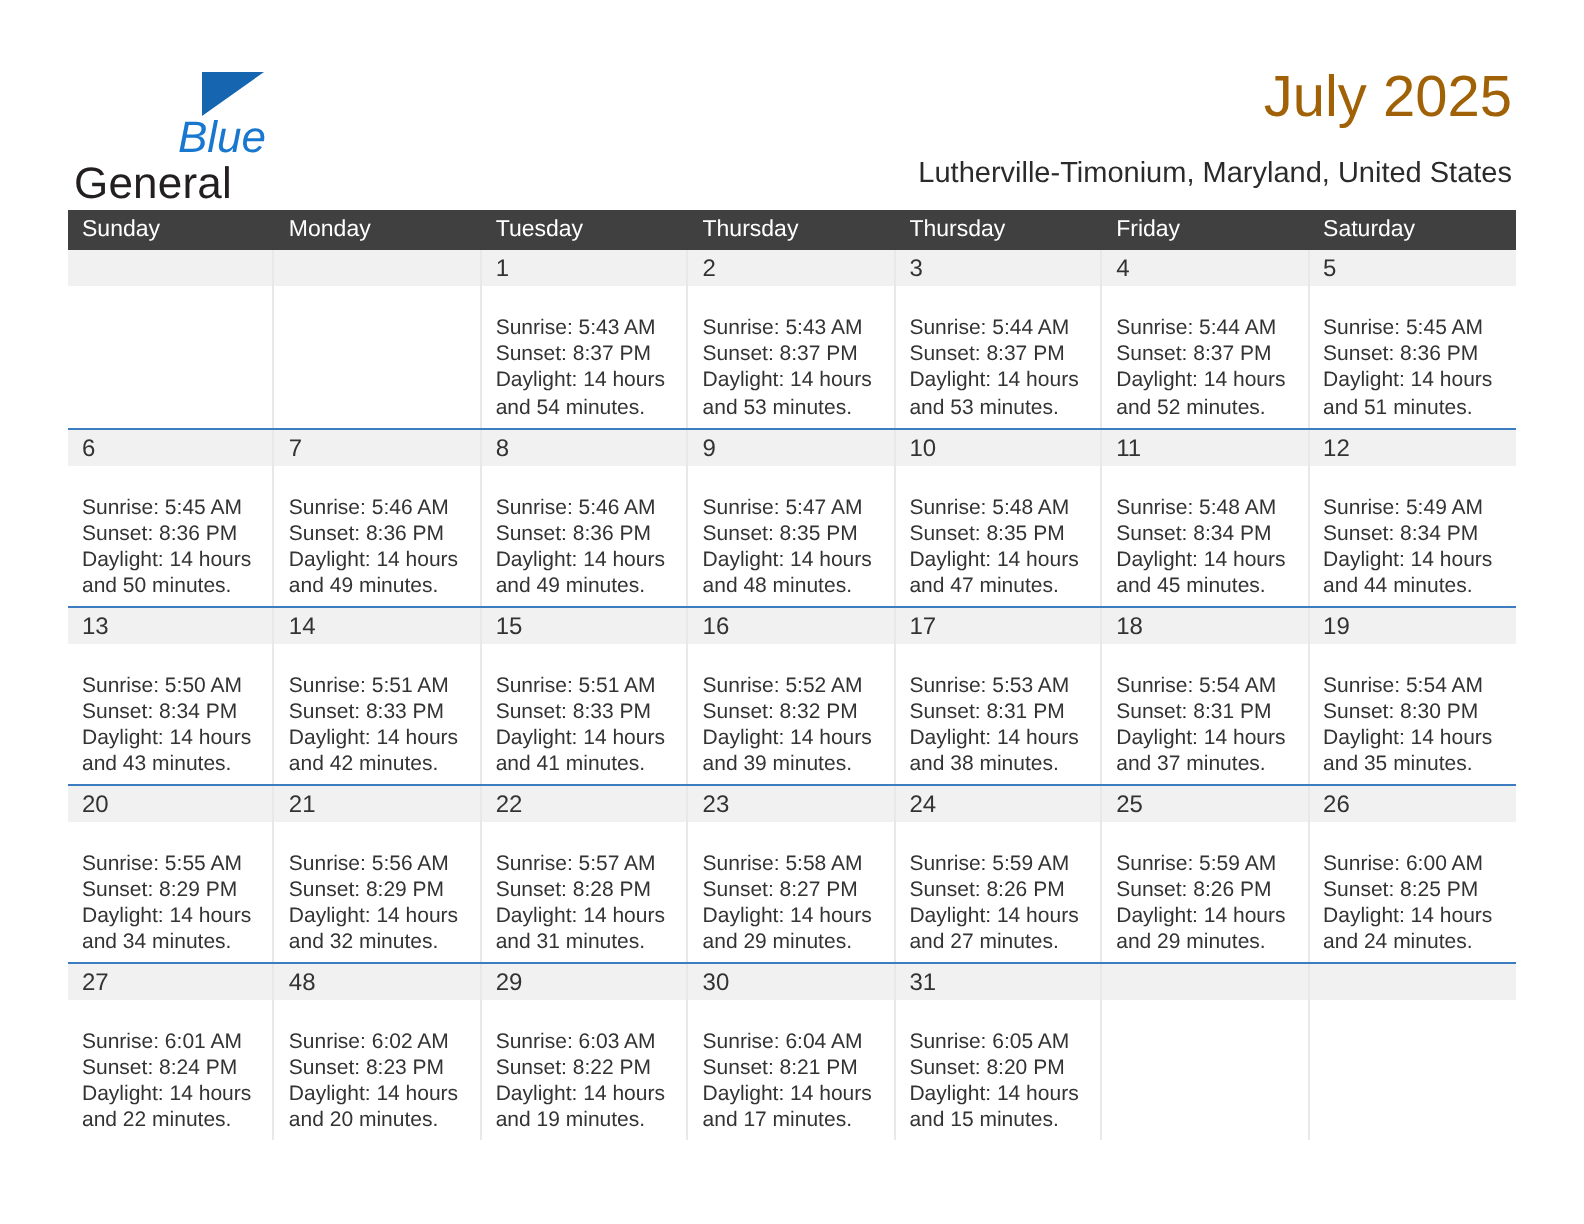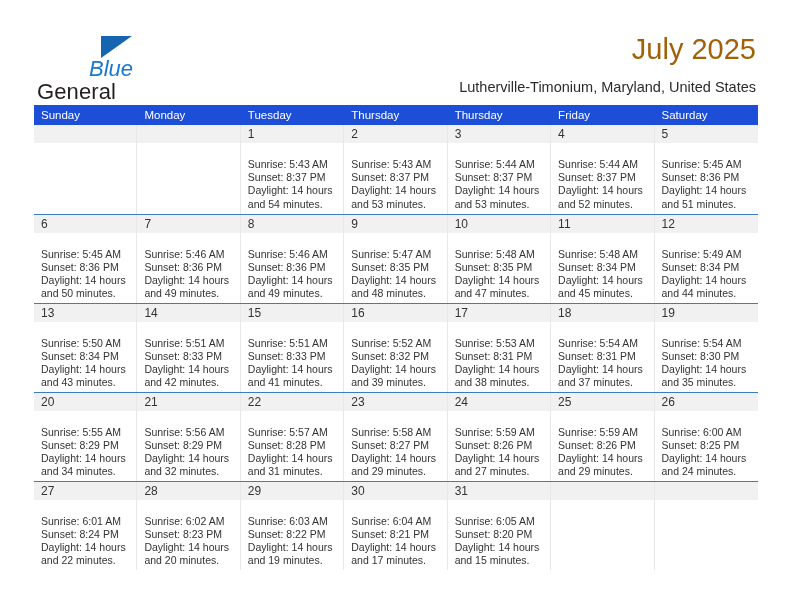--- a/index.html
+++ b/index.html
@@ -85,21 +85,21 @@
   
   .calendar {
     position: absolute;
     left: 34px;
     top: 105px;
     width: 724px;
     border-collapse: collapse;
     table-layout: fixed;
   }
   .calendar th {
-    background: #1d4ed8;
+    background: #404040;
     color: #ffffff;
     font-size: 11.5px;
     font-weight: normal;
     text-align: left;
     padding: 4px 0 4px 7px;
     height: 19px;
     box-sizing: border-box;
     border: none;
   }
   .calendar td {
@@ -463,21 +463,21 @@
               <span class="daynum">27</span>
               <div class="details">
                 <div>Sunrise: 6:01 AM</div>
                 <div>Sunset: 8:24 PM</div>
                 <div class="wrap">Daylight: 14 hours and 22 minutes.</div>
               </div>
             </div>
           </td>
           <td>
             <div class="cell-inner">
-              <span class="daynum">28</span>
+              <span class="daynum">48</span>
               <div class="details">
                 <div>Sunrise: 6:02 AM</div>
                 <div>Sunset: 8:23 PM</div>
                 <div class="wrap">Daylight: 14 hours and 20 minutes.</div>
               </div>
             </div>
           </td>
           <td>
             <div class="cell-inner">
               <span class="daynum">29</span>

